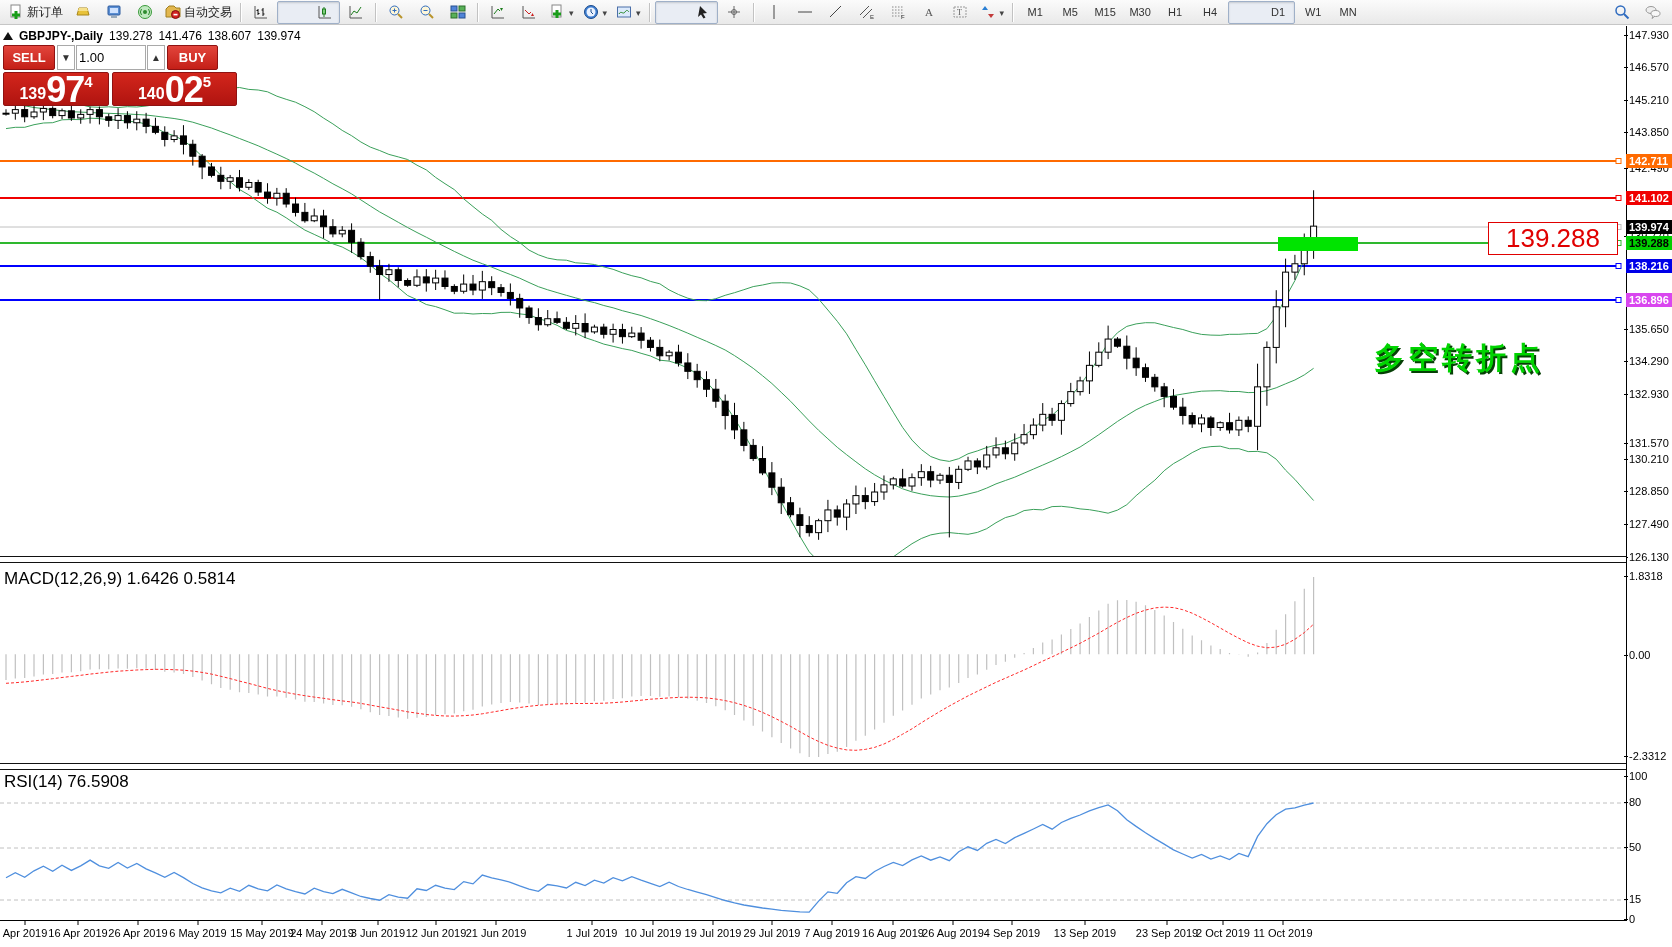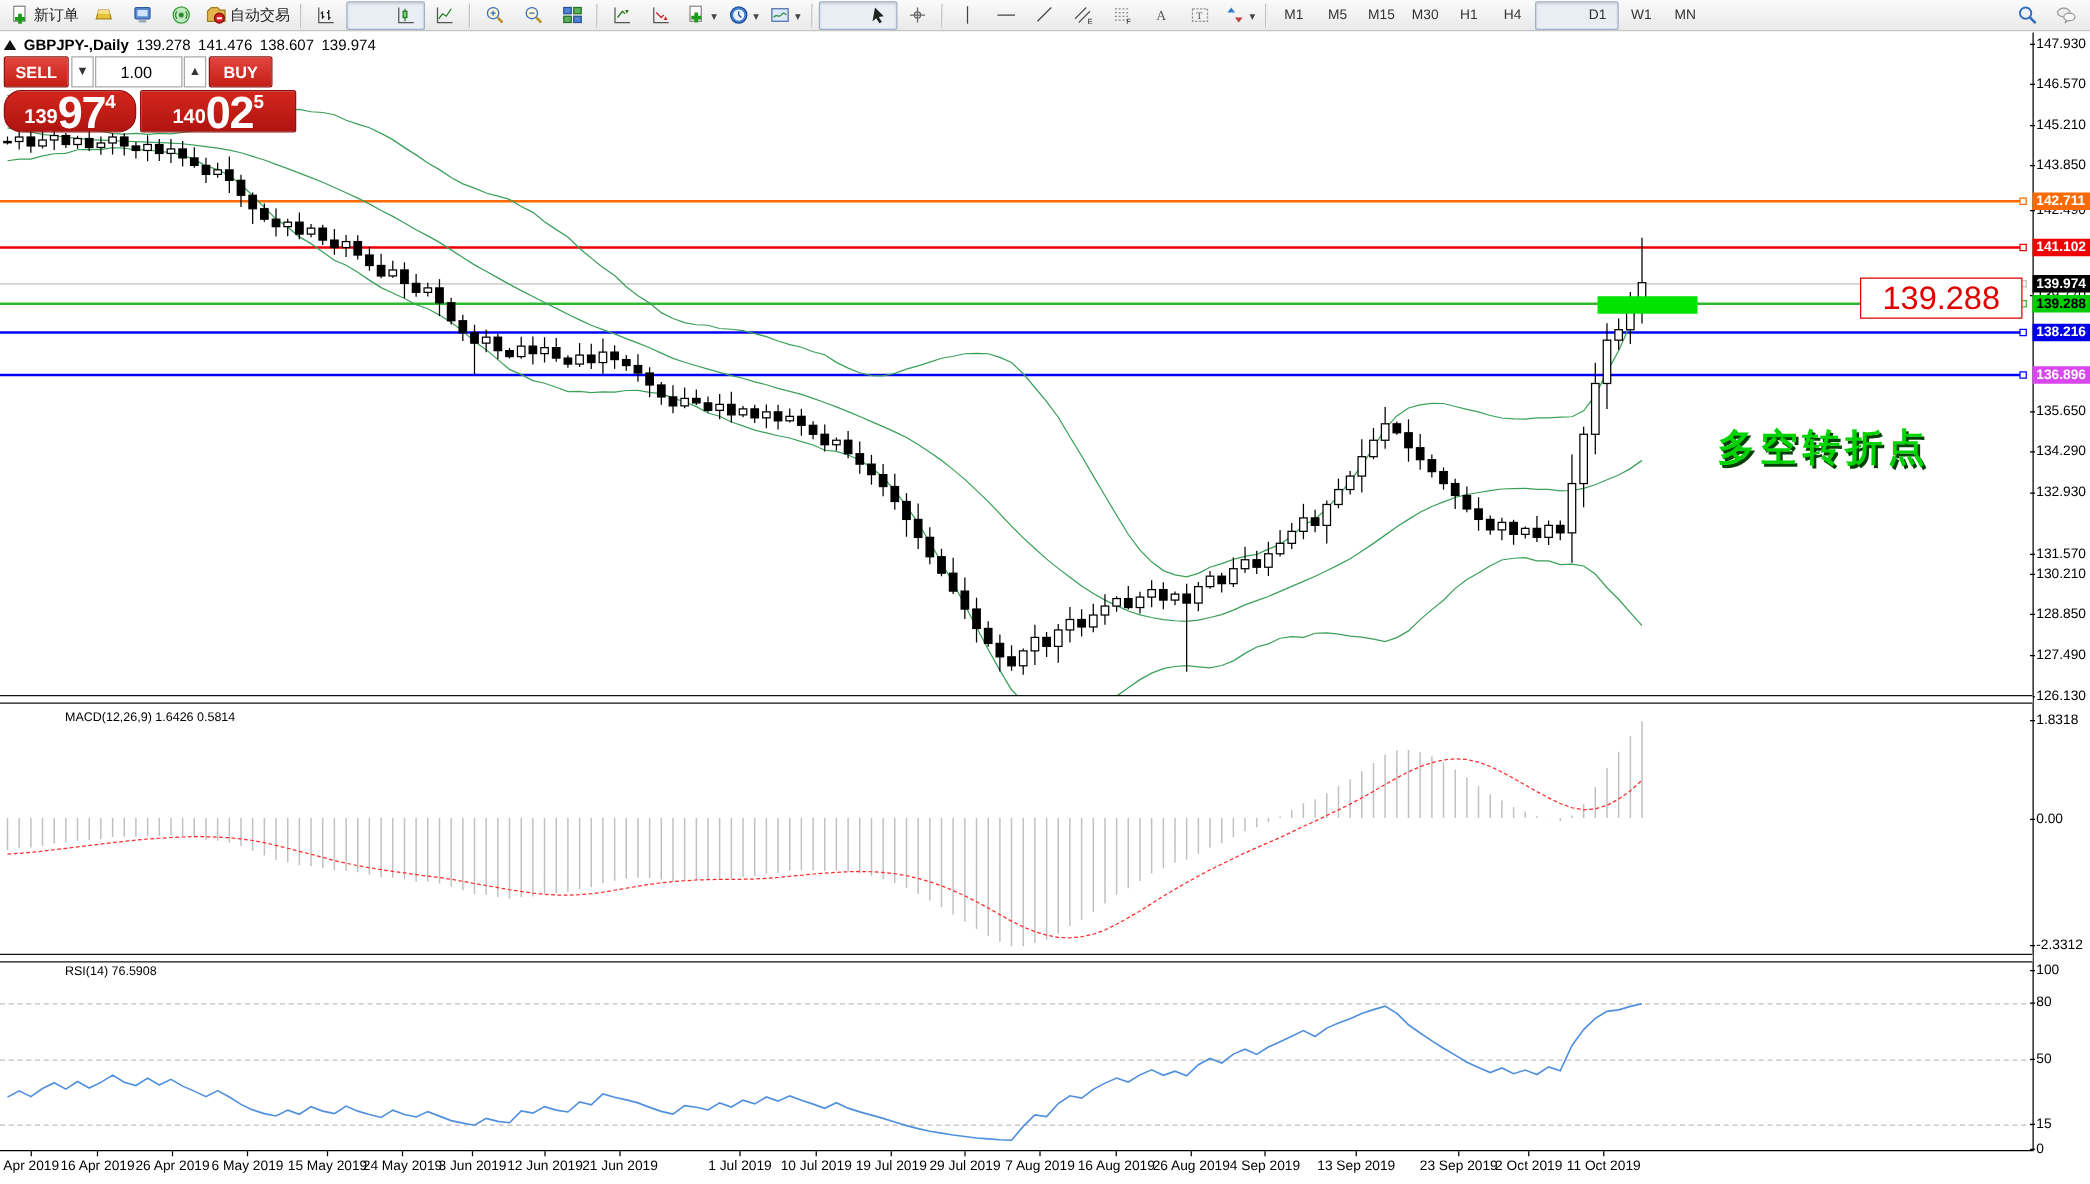--- a/index.html
+++ b/index.html
@@ -38,29 +38,29 @@
   
   .trade-panel{position:absolute;left:3px;top:45px;width:215px;height:61px;z-index:21;}
   .tp-btn{position:absolute;top:0;height:25px;box-sizing:border-box;border:1px solid #8f1212;border-radius:2px;
     background:linear-gradient(#e2453c,#c41f17);color:#fff;font-size:13px;font-weight:bold;
     display:flex;align-items:center;justify-content:center;}
   .tp-sell{left:0;width:52px;} .tp-buy{left:164px;width:51px;}
   .tp-spin{position:absolute;top:0;height:25px;box-sizing:border-box;background:#fff;border:1px solid #a9a9a9;
     display:flex;align-items:center;justify-content:center;font-size:10px;color:#333;}
   .tp-dn{left:54px;width:18px;} .tp-up{left:144px;width:18px;}
   .tp-vol{position:absolute;left:73px;top:0;width:70px;height:25px;box-sizing:border-box;border:1px solid #a9a9a9;
-    font-size:13px;text-align:center;padding-right:6px;font-family:inherit;}
+    font-size:13px;text-align:left;padding-right:6px;font-family:inherit;}
   .tp-big{position:absolute;top:27px;height:34px;box-sizing:border-box;background:linear-gradient(#d3261c,#b01410);
     color:#fff;display:flex;align-items:flex-end;justify-content:center;border:1px solid #8f1212;border-radius:2px;}
-  .tp-big-sell{left:0;width:106px;border-radius:14px;} .tp-big-buy{left:109px;width:125px;}
+  .tp-big-sell{left:0;width:106px;} .tp-big-buy{left:109px;width:125px;}
   .tp-small{font-size:16px;font-weight:bold;margin-bottom:2px;}
   .tp-huge{font-size:36px;font-weight:bold;line-height:30px;letter-spacing:-1px;}
   .tp-sup{font-size:15px;font-weight:bold;align-self:flex-start;margin-top:0px;}
   
-  .pane-label{position:absolute;left:4px;font-size:10px;color:#000;z-index:7;margin-left:48px;}
+  .pane-label{position:absolute;left:4px;font-size:17px;color:#000;z-index:7;}
   
   .green-rect{position:absolute;left:1278px;top:237px;width:80px;height:14px;background:#00e400;z-index:8;}
   .price-callout{position:absolute;left:1488px;top:222px;width:130px;height:33px;box-sizing:border-box;
     border:1px solid #e00000;background:#fff;color:#e00000;font-size:26px;line-height:31px;text-align:center;z-index:9;}
   .turning-point{position:absolute;left:1374px;top:338px;font-size:30px;font-weight:bold;color:#00d400;
     text-shadow:2px 2px 0 #064006;z-index:9;letter-spacing:4px;white-space:nowrap;}
 </style>
 </head>
 <body>
 

